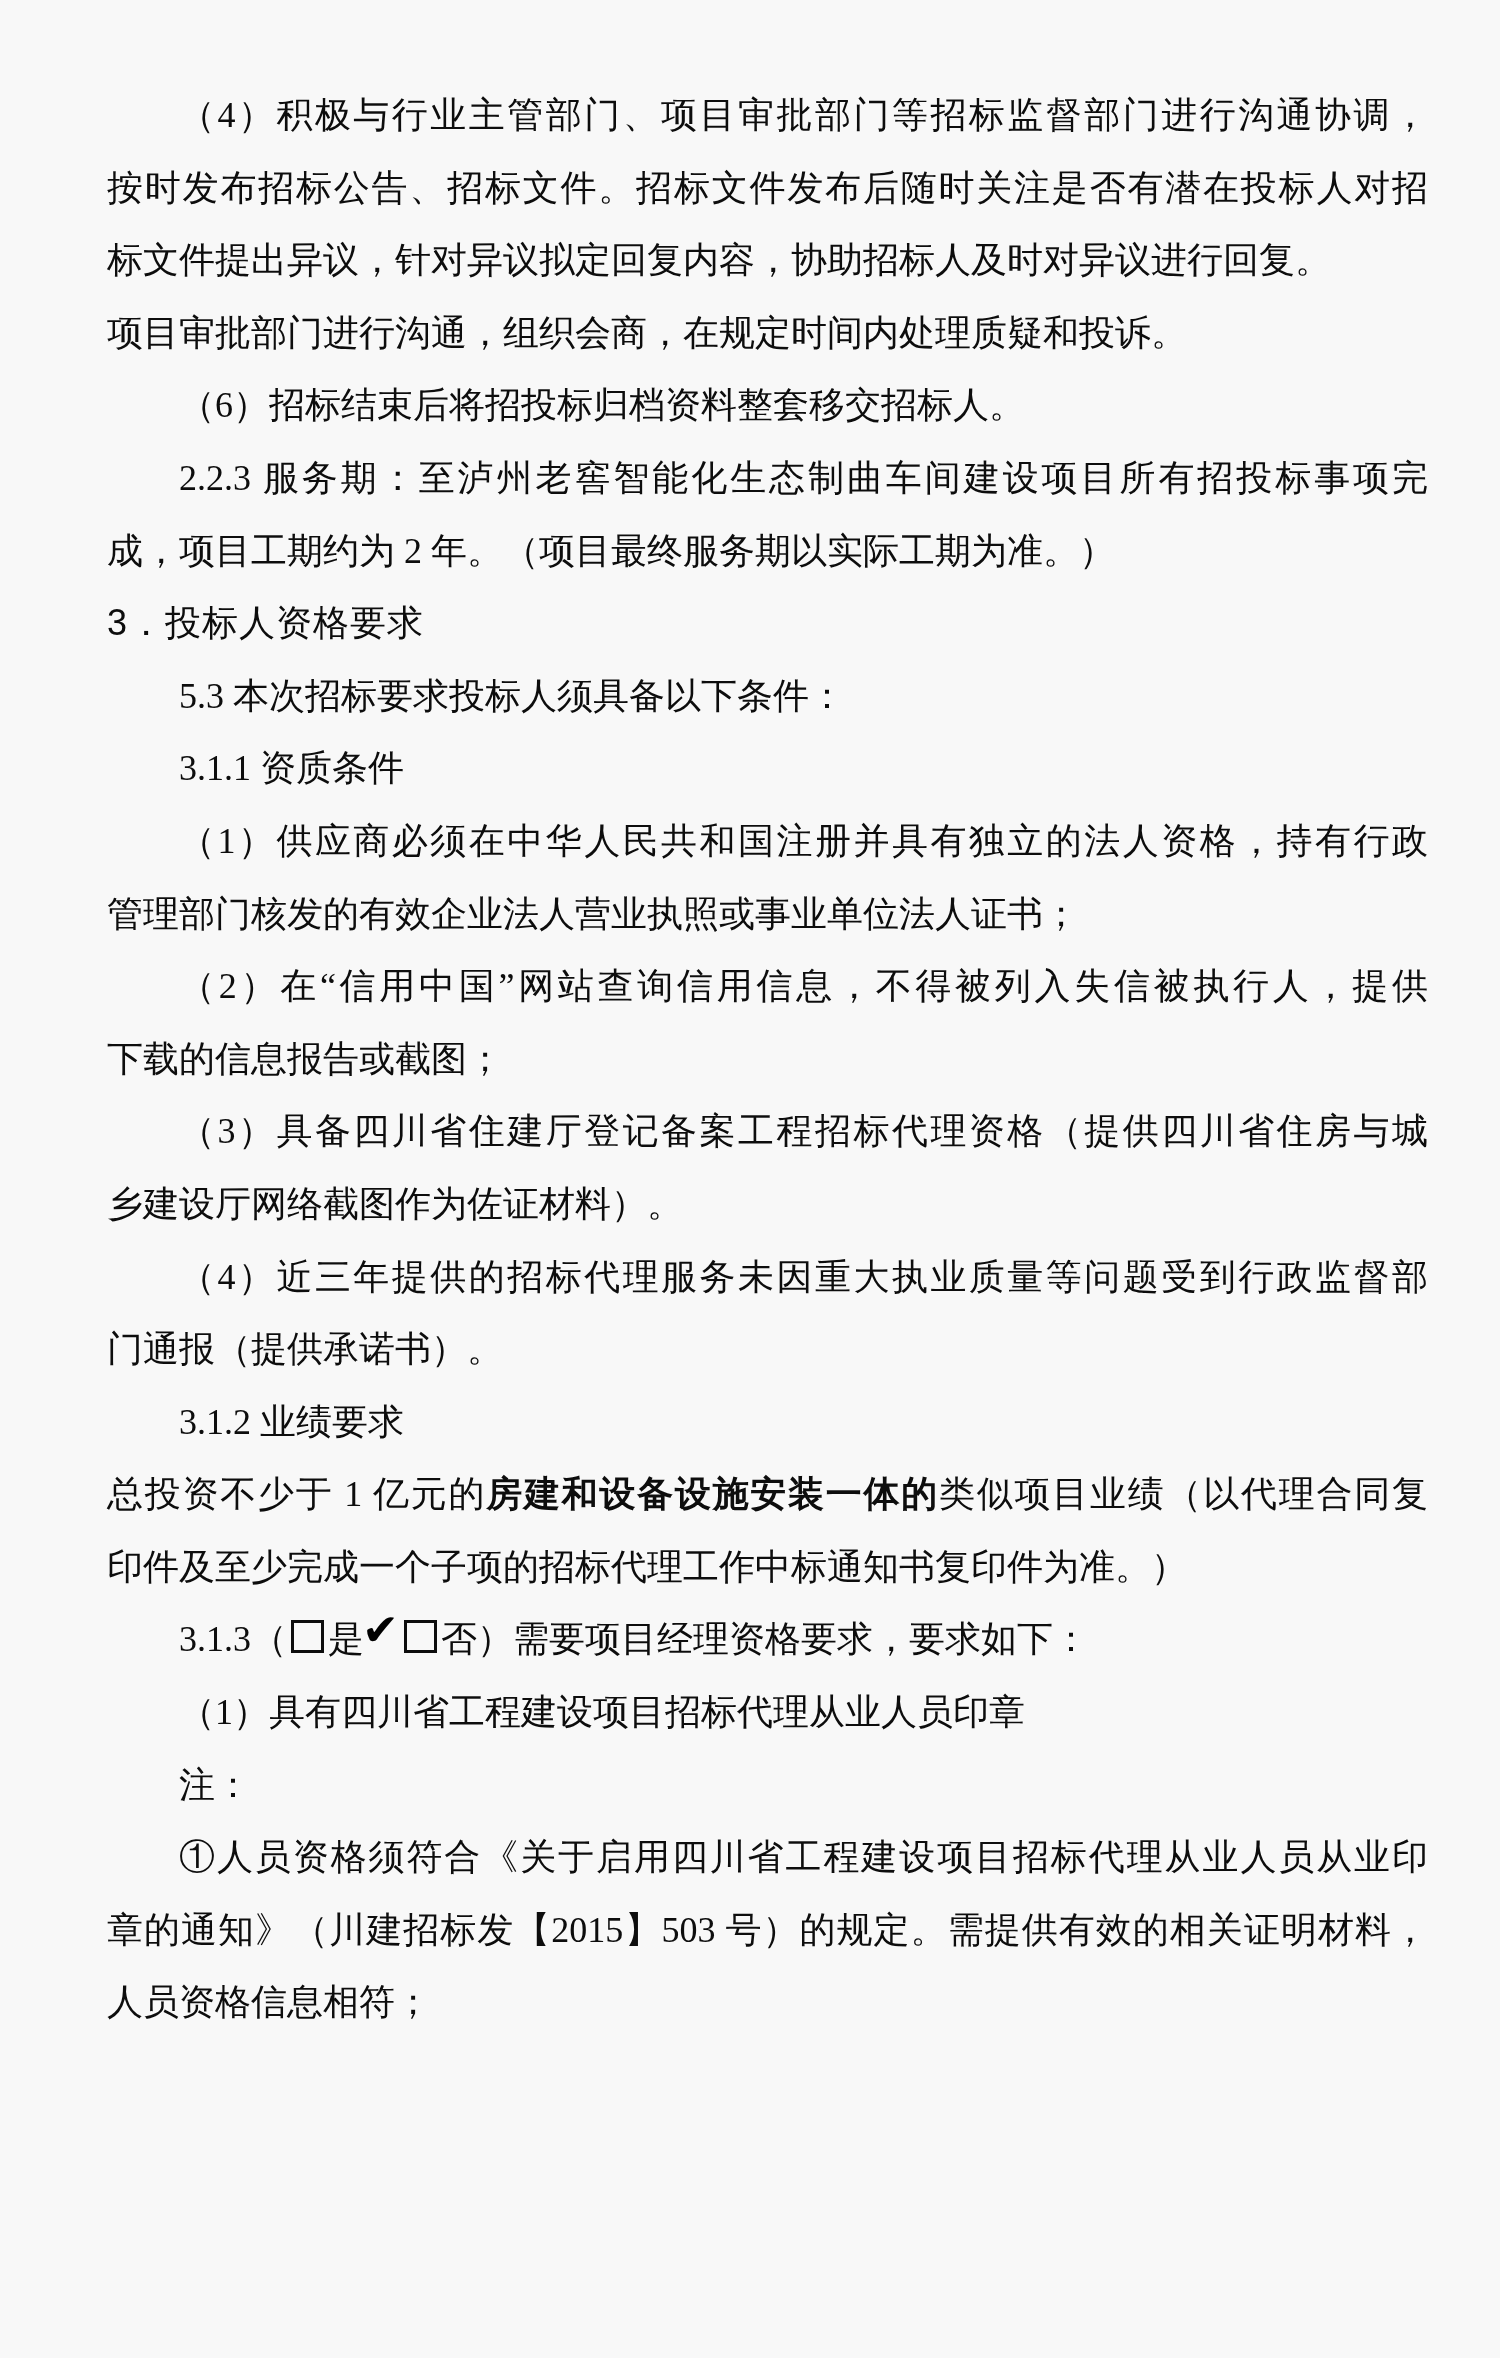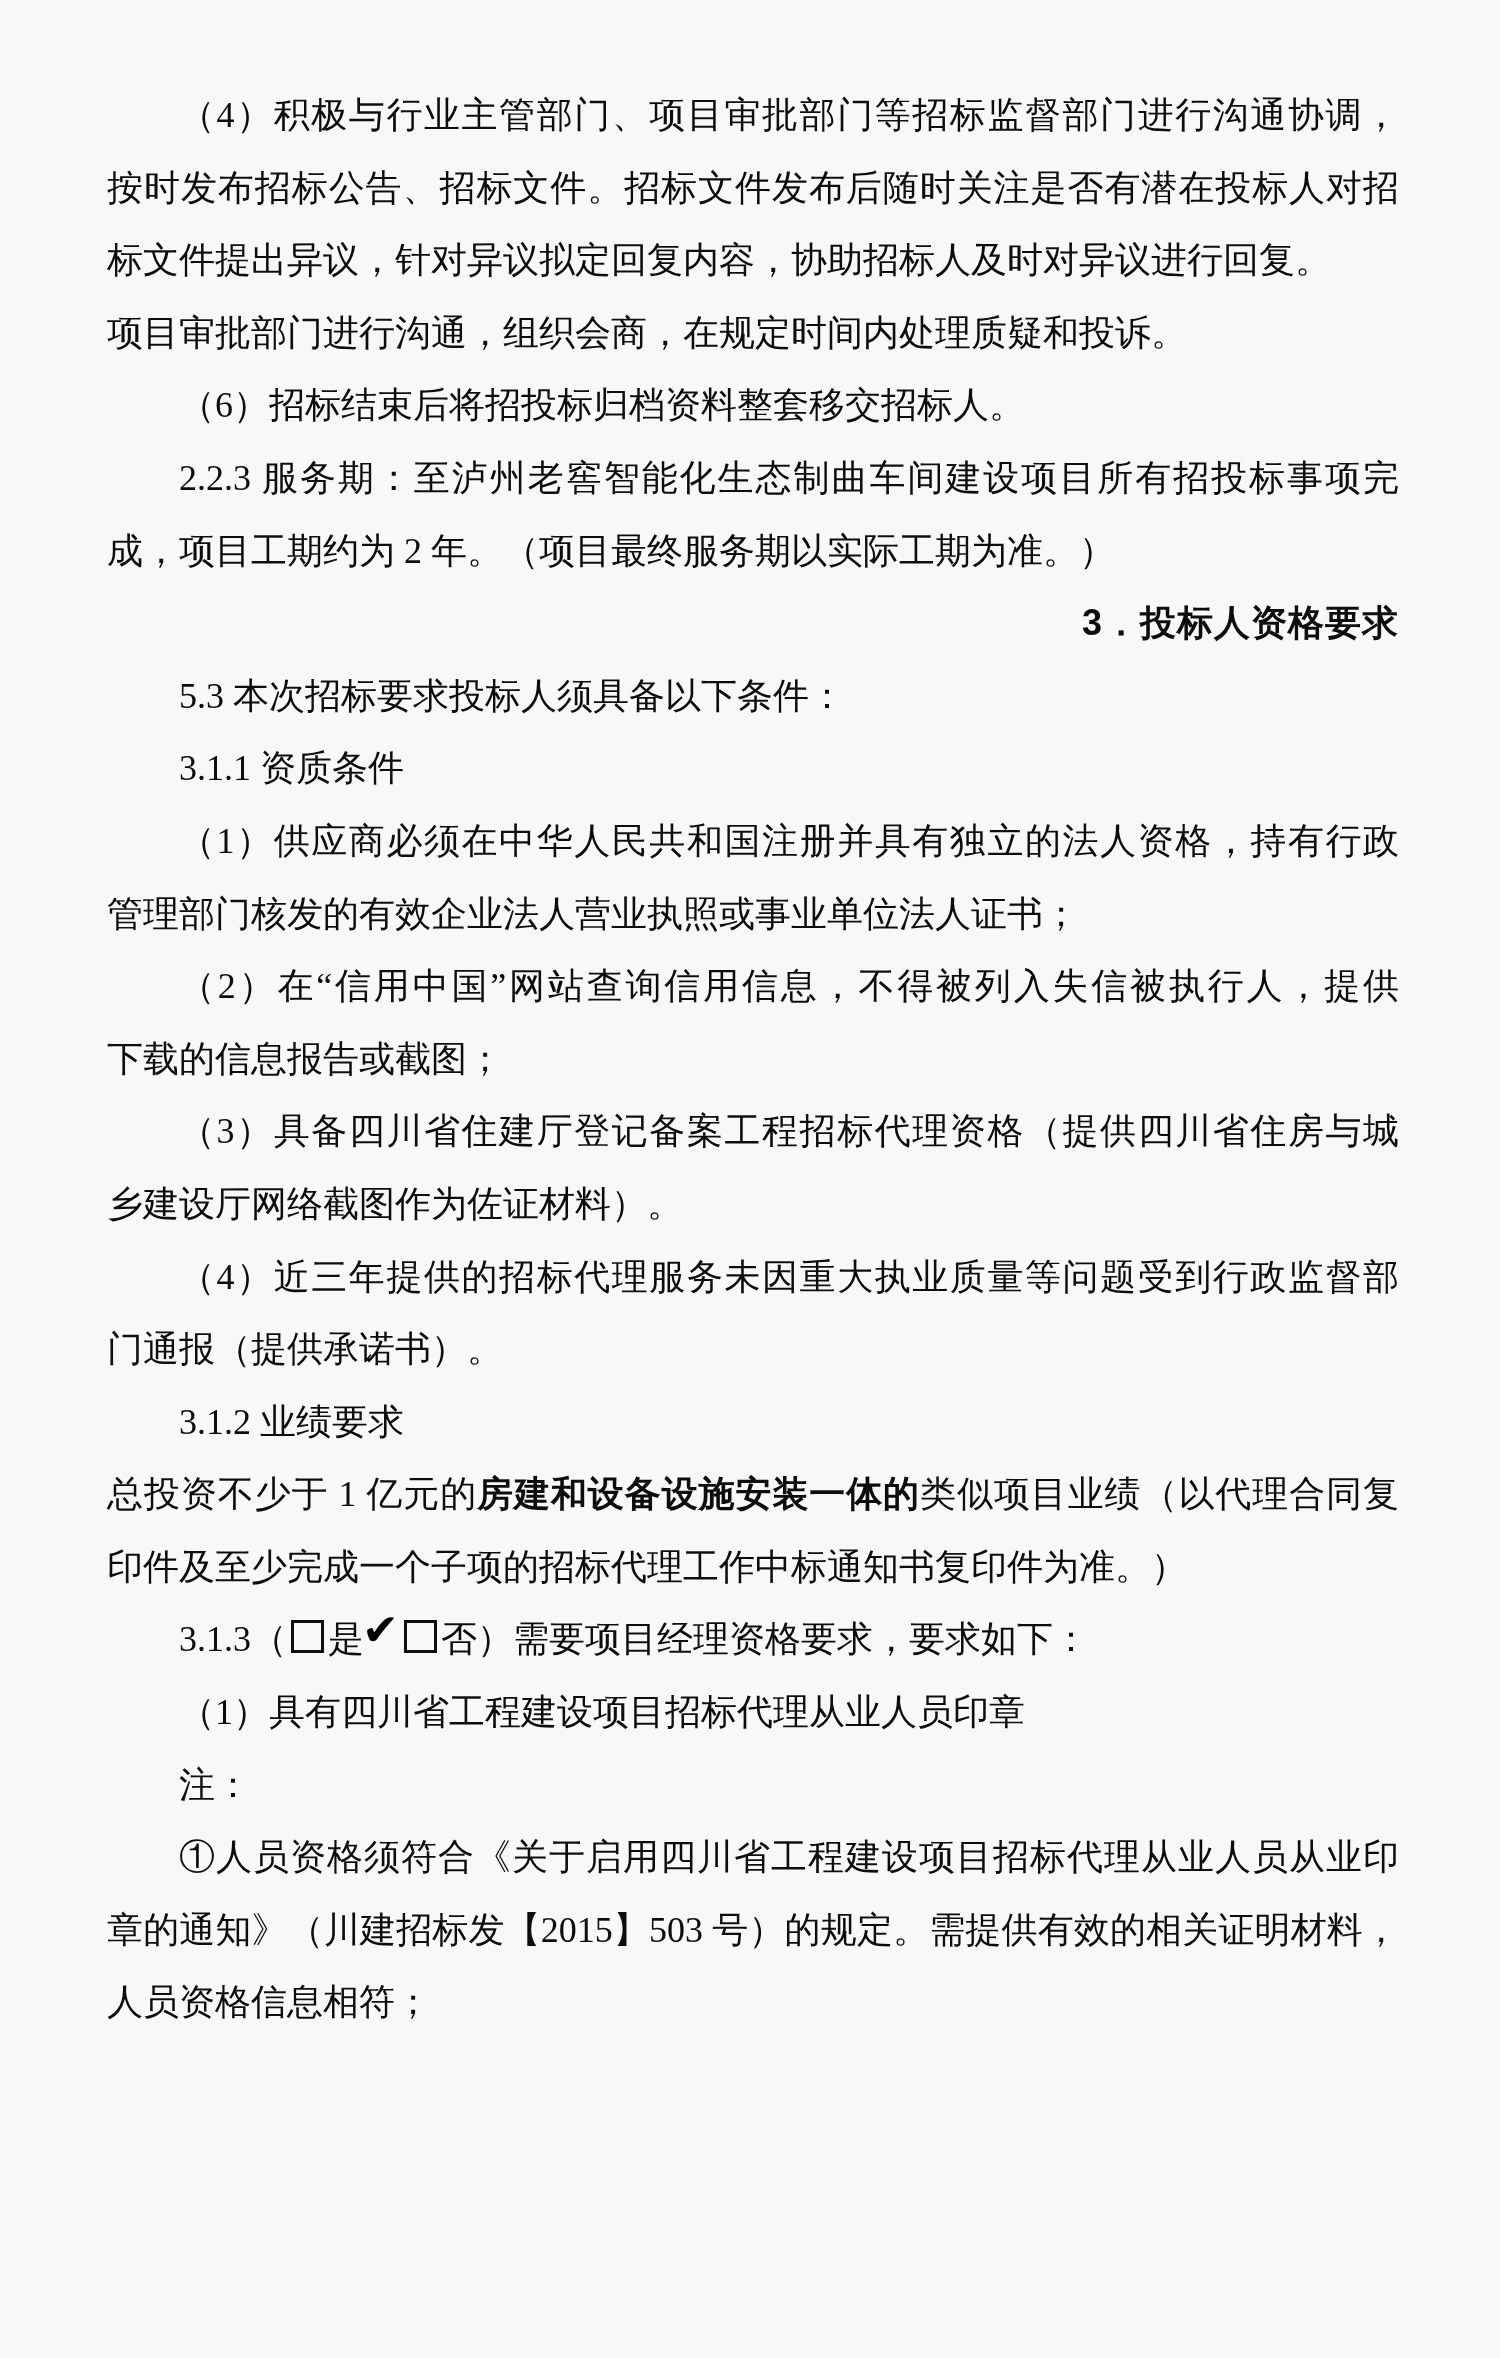--- a/index.html
+++ b/index.html
@@ -9,44 +9,43 @@
   }
   body {
     width: 1500px;
     height: 2358px;
     background: #f8f8f8;
     overflow: hidden;
   }
   .doc {
     box-sizing: border-box;
     width: 1500px;
-    padding: 79px 101px 0 107px;
+    padding: 79px 72px 0 107px;
     font-family: "Liberation Serif", "DejaVu Serif", serif;
     font-size: 36px;
     color: #0d0d0d;
   }
   .line {
     height: 72.6px;
     line-height: 72.6px;
     white-space: pre-wrap;
     text-align: left;
   }
   .line.j {
     text-align: justify;
     text-align-last: justify;
     text-justify: inter-character;
   }
   .line.ind {
     text-indent: 72px;
   }
   .line.h {
     font-family: "Liberation Sans", "DejaVu Sans", sans-serif;
-    font-weight: 700;
+    font-weight: 400;
     letter-spacing: 1px;
-    text-align: right;
   }
   .b {
     font-family: Liberation Mono, monospace;
     font-weight: 700;
   }
   .u {
     text-decoration: underline;
     text-underline-offset: 5px;
     text-decoration-thickness: 2px;
   }

